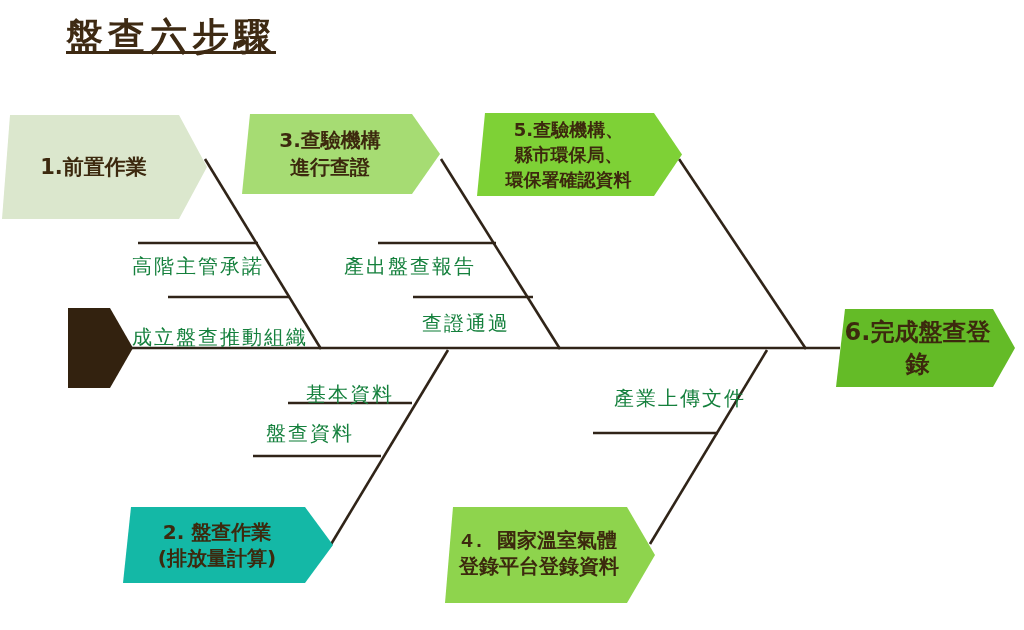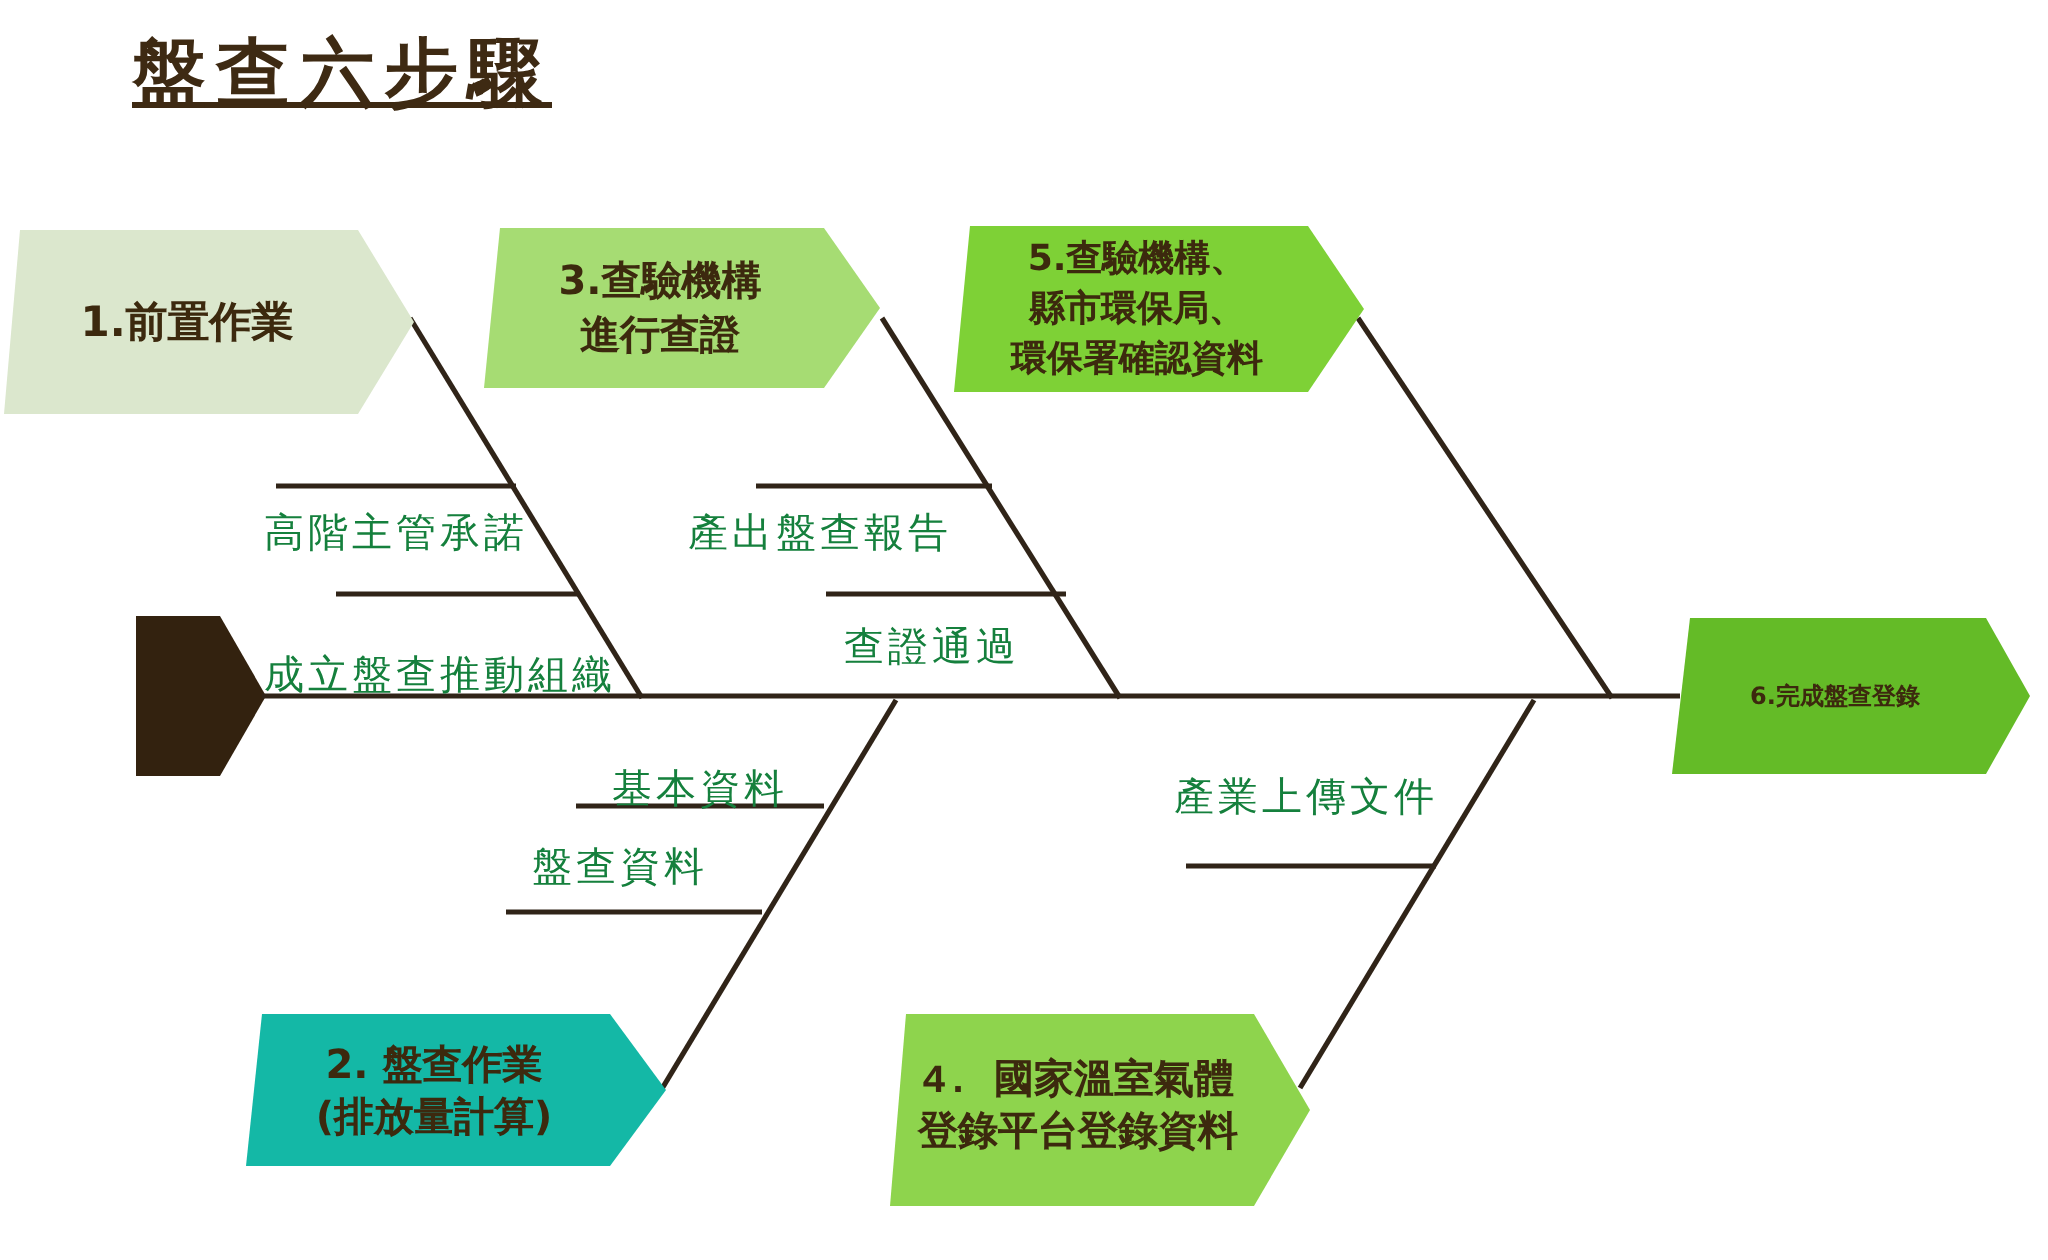--- a/index.html
+++ b/index.html
@@ -14,39 +14,39 @@
   .skeleton { position:absolute; left:0; top:0; }
   .skeleton line { stroke:#302418; stroke-width:2.6; }
 
   .step {
     position:absolute; display:flex; align-items:center; justify-content:center;
     text-align:center; font-weight:bold; color:#3c290e; box-sizing:border-box;
     clip-path:polygon(8px 0, calc(100% - 28px) 0, 100% 50%, calc(100% - 28px) 100%, 0 100%);
     padding-right:22px;
   }
   .step .lbl { white-space:pre-line; }
-  .step1 { left:2px;   top:115px; width:205px; height:92px; font-size:21px; }
+  .step1 { left:2px;   top:115px; width:205px; height:104px; font-size:21px; }
   .step2 { left:123px; top:507px; width:210px; height:76px; font-size:20px; line-height:1.3; }
   .step3 { left:242px; top:114px; width:198px; height:80px; font-size:20px; line-height:1.35; }
   .step4 { left:445px; top:507px; width:210px; height:96px; font-size:20px; line-height:1.3;font-family:Liberation Mono, monospace; }
   .step5 { left:477px; top:113px; width:205px; height:83px; font-size:18px; line-height:1.4; }
-  .step6 { left:836px; top:309px; width:179px; height:78px; font-size:12px;
+  .step6 { left:836px; top:309px; width:179px; height:78px; font-size:24px;
            clip-path:polygon(9px 0, calc(100% - 22px) 0, 100% 50%, calc(100% - 22px) 100%, 0 100%);
            padding-right:16px; }
 
   .blabel {
     position:absolute; font-size:20px; color:#15803d; letter-spacing:2px; white-space:nowrap;
   }
   .bl-1 { left:132px; top:253px; }
   .bl-2 { left:132px; top:324px;text-align:center; }
   .bl-3 { left:344px; top:253px; }
   .bl-4 { left:422px; top:310px; }
   .bl-5 { left:306px; top:369px;margin-top:12px; }
   .bl-6 { left:266px; top:420px; }
-  .bl-7 { left:587px; top:385px; }
+  .bl-7 { left:614px; top:385px; }
 </style>
 </head>
 <body>
 
 <div class="canvas">
 
   <h1 class="title">盤查六步驟</h1>
 
   <svg class="skeleton" width="1024" height="630" viewBox="0 0 1024 630">
     <polygon points="68,308 110,308 133,348 110,388 68,388" fill="#33220f"></polygon>

